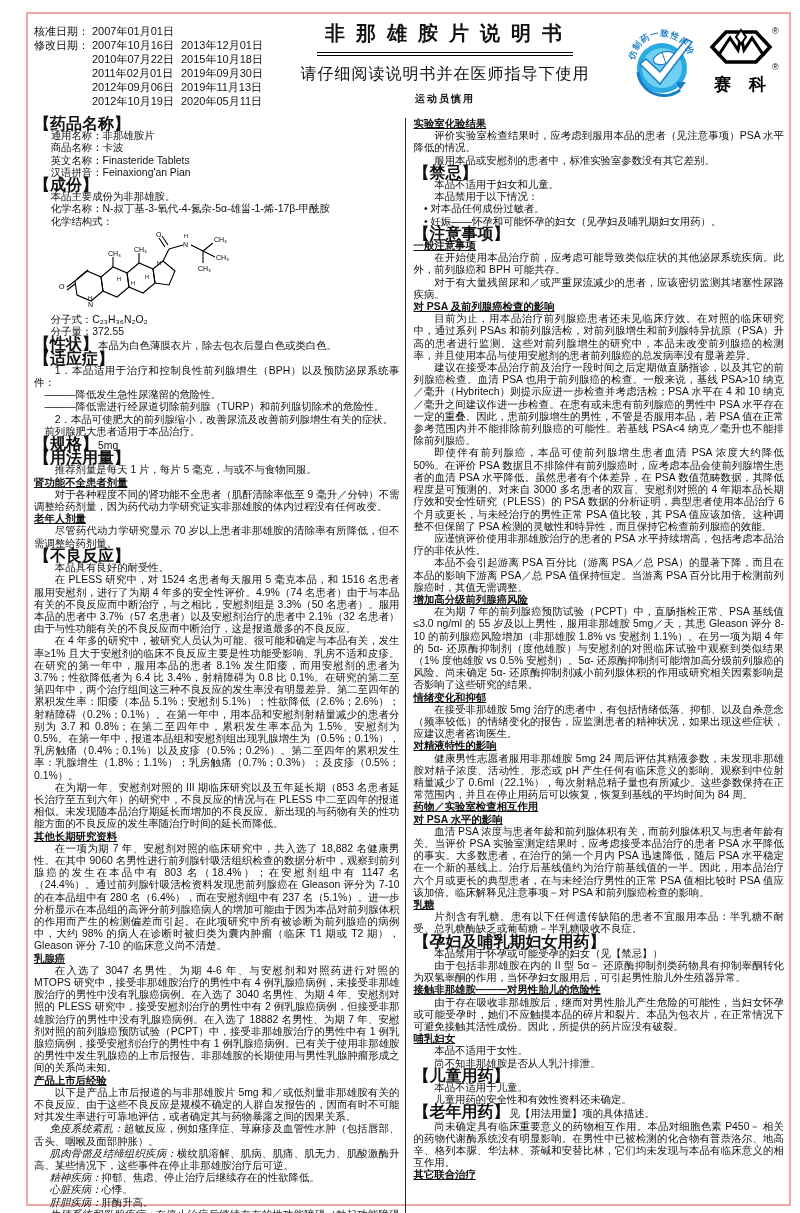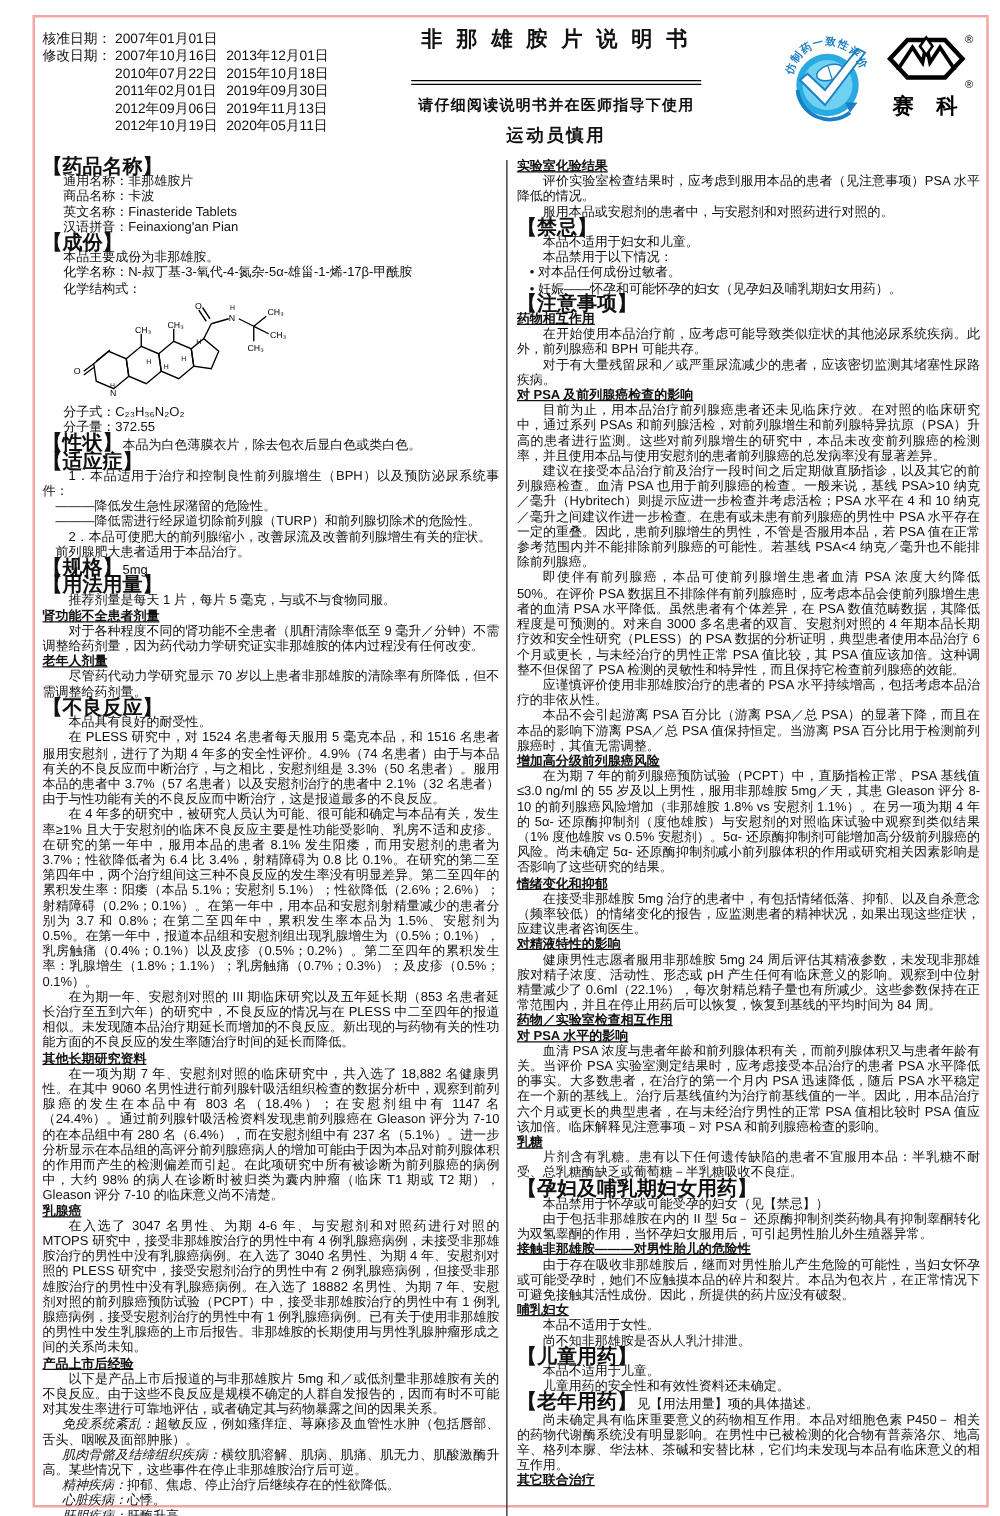--- a/index.html
+++ b/index.html
@@ -7,24 +7,24 @@
         font-family:"Liberation Sans","DejaVu Sans",sans-serif;color:#111;margin:0 auto}
   .frame{position:absolute;left:26px;top:12px;right:9px;bottom:7px;border:2px solid #f4a6a6;pointer-events:none}
   .content{position:absolute;left:34px;top:18px;width:750px}
   
   .header{display:flex;align-items:flex-start}
   .dates{width:230px;font-size:11px;font-weight:normal;line-height:14px;padding-top:6px;white-space:nowrap}
   .drow{display:flex}
   .dlabel{width:58px;flex:none}
   .rev-grid{display:grid;grid-template-columns:auto auto;column-gap:7px}
   .titleblock{flex:1;text-align:center;padding-top:2px}
-  .title{display:inline-block;font-size:17px;font-weight:bold;letter-spacing:11px;
-         border-bottom:4px double #000;padding:0 0 21px 8px;white-space:nowrap}
-  .subtitle{font-size:12px;font-weight:bold;margin-top:8px;letter-spacing:1px}
-  .athlete{font-size:14px;font-weight:bold;margin-top:7px;letter-spacing:2px}
+  .title{display:inline-block;font-size:20px;font-weight:bold;letter-spacing:11px;
+         border-bottom:4px double #000;padding:0 0 5px 8px;white-space:nowrap}
+  .subtitle{font-size:16px;font-weight:normal;margin-top:8px;letter-spacing:1px}
+  .athlete{font-size:10px;font-weight:bold;margin-top:7px;letter-spacing:2px}
   .logos{width:158px;display:flex;gap:6px;align-items:flex-start;justify-content:flex-end;padding-top:8px}
   
   .columns{display:flex;margin-top:10px;font-size:10.4px;line-height:12.2px}
   .colL{width:366px;padding-right:5px}
   .colR{width:371px;border-left:1px solid #222;padding-left:8px}
   .sec{font-weight:bold;font-size:16px}
   .sub{font-weight:bold;text-decoration:underline}
   .p{text-indent:2em;text-align:justify}
   .p1{text-indent:1em;text-align:justify}
   .ind{padding-left:1.6em}
@@ -173,28 +173,28 @@
           <div class="pi"><i class="lead">免疫系统紊乱：</i><span>超敏反应，例如瘙痒症、荨麻疹及血管性水肿（包括唇部、舌头、咽喉及面部肿胀）。</span></div>
           <div class="pi"><i class="lead">肌肉骨骼及结缔组织疾病：</i><span>横纹肌溶解、肌病、肌痛、肌无力、肌酸激酶升高。某些情况下，这些事件在停止非那雄胺治疗后可逆。</span></div>
           <div class="pi"><i class="lead">精神疾病：</i><span>抑郁、焦虑、停止治疗后继续存在的性欲降低。</span></div>
           <div class="pi"><i class="lead">心脏疾病：</i><span>心悸。</span></div>
           <div class="pi"><i class="lead">肝胆疾病：</i><span>肝酶升高。</span></div>
           <div class="pi"><i class="lead">生殖系统和乳腺疾病：</i><span>在停止治疗后继续存在的性功能障碍（勃起功能障碍及射精异常）、睾丸疼痛、血精症、男性不育和／或精液质量差。已有报告称停止非那雄胺用药后精液质量恢复正常或出现改善。男性乳腺癌。</span></div>
         </div>
       <div class="colR" id="col-right">
           <div class="sub">实验室化验结果</div>
           <div class="p">评价实验室检查结果时，应考虑到服用本品的患者（见注意事项）PSA 水平降低的情况。</div>
-          <div class="p">服用本品或安慰剂的患者中，与安慰剂和对照药进行对照的。</div>
+          <div class="p">服用本品或安慰剂的患者中，标准实验室参数没有其它差别。</div>
           <div class="sec">【禁忌】</div>
           <div class="p">本品不适用于妇女和儿童。</div>
           <div class="p">本品禁用于以下情况：</div>
           <div class="p1">• 对本品任何成份过敏者。</div>
           <div class="p1">• 妊娠——怀孕和可能怀孕的妇女（见孕妇及哺乳期妇女用药）。</div>
           <div class="sec">【注意事项】</div>
-          <div class="sub">药物相互作用</div>
+          <div class="sub">一般注意事项</div>
           <div class="p">在开始使用本品治疗前，应考虑可能导致类似症状的其他泌尿系统疾病。此外，前列腺癌和 BPH 可能共存。</div>
           <div class="p">对于有大量残留尿和／或严重尿流减少的患者，应该密切监测其堵塞性尿路疾病。</div>
           <div class="sub">对 PSA 及前列腺癌检查的影响</div>
           <div class="p">目前为止，用本品治疗前列腺癌患者还未见临床疗效。在对照的临床研究中，通过系列 PSAs 和前列腺活检，对前列腺增生和前列腺特异抗原（PSA）升高的患者进行监测。这些对前列腺增生的研究中，本品未改变前列腺癌的检测率，并且使用本品与使用安慰剂的患者前列腺癌的总发病率没有显著差异。</div>
           <div class="p">建议在接受本品治疗前及治疗一段时间之后定期做直肠指诊，以及其它的前列腺癌检查。血清 PSA 也用于前列腺癌的检查。一般来说，基线 PSA&gt;10 纳克／毫升（Hybritech）则提示应进一步检查并考虑活检；PSA 水平在 4 和 10 纳克／毫升之间建议作进一步检查。在患有或未患有前列腺癌的男性中 PSA 水平存在一定的重叠。因此，患前列腺增生的男性，不管是否服用本品，若 PSA 值在正常参考范围内并不能排除前列腺癌的可能性。若基线 PSA&lt;4 纳克／毫升也不能排除前列腺癌。</div>
           <div class="p">即使伴有前列腺癌，本品可使前列腺增生患者血清 PSA 浓度大约降低 50%。在评价 PSA 数据且不排除伴有前列腺癌时，应考虑本品会使前列腺增生患者的血清 PSA 水平降低。虽然患者有个体差异，在 PSA 数值范畴数据，其降低程度是可预测的。对来自 3000 多名患者的双盲、安慰剂对照的 4 年期本品长期疗效和安全性研究（PLESS）的 PSA 数据的分析证明，典型患者使用本品治疗 6 个月或更长，与未经治疗的男性正常 PSA 值比较，其 PSA 值应该加倍。这种调整不但保留了 PSA 检测的灵敏性和特异性，而且保持它检查前列腺癌的效能。</div>
           <div class="p">应谨慎评价使用非那雄胺治疗的患者的 PSA 水平持续增高，包括考虑本品治疗的非依从性。</div>
           <div class="p">本品不会引起游离 PSA 百分比（游离 PSA／总 PSA）的显著下降，而且在本品的影响下游离 PSA／总 PSA 值保持恒定。当游离 PSA 百分比用于检测前列腺癌时，其值无需调整。</div>
           <div class="sub">增加高分级前列腺癌风险</div>
           <div class="p">在为期 7 年的前列腺癌预防试验（PCPT）中，直肠指检正常、PSA 基线值≤3.0 ng/ml 的 55 岁及以上男性，服用非那雄胺 5mg／天，其患 Gleason 评分 8-10 的前列腺癌风险增加（非那雄胺 1.8% vs 安慰剂 1.1%）。在另一项为期 4 年的 5α- 还原酶抑制剂（度他雄胺）与安慰剂的对照临床试验中观察到类似结果（1% 度他雄胺 vs 0.5% 安慰剂）。5α- 还原酶抑制剂可能增加高分级前列腺癌的风险。尚未确定 5α- 还原酶抑制剂减小前列腺体积的作用或研究相关因素影响是否影响了这些研究的结果。</div>

